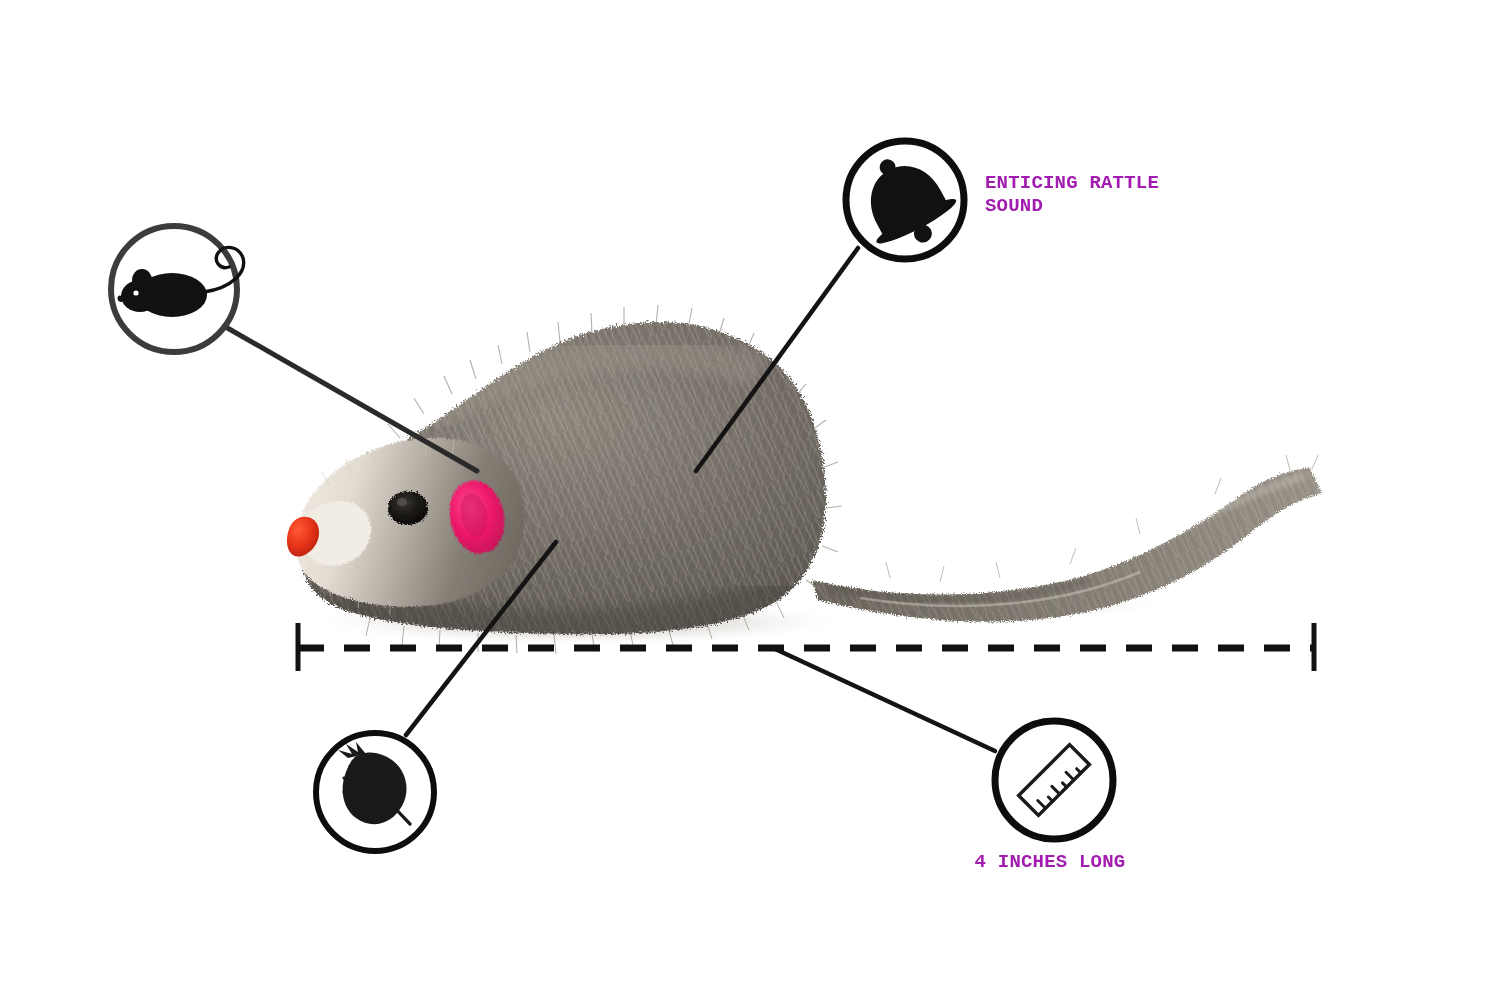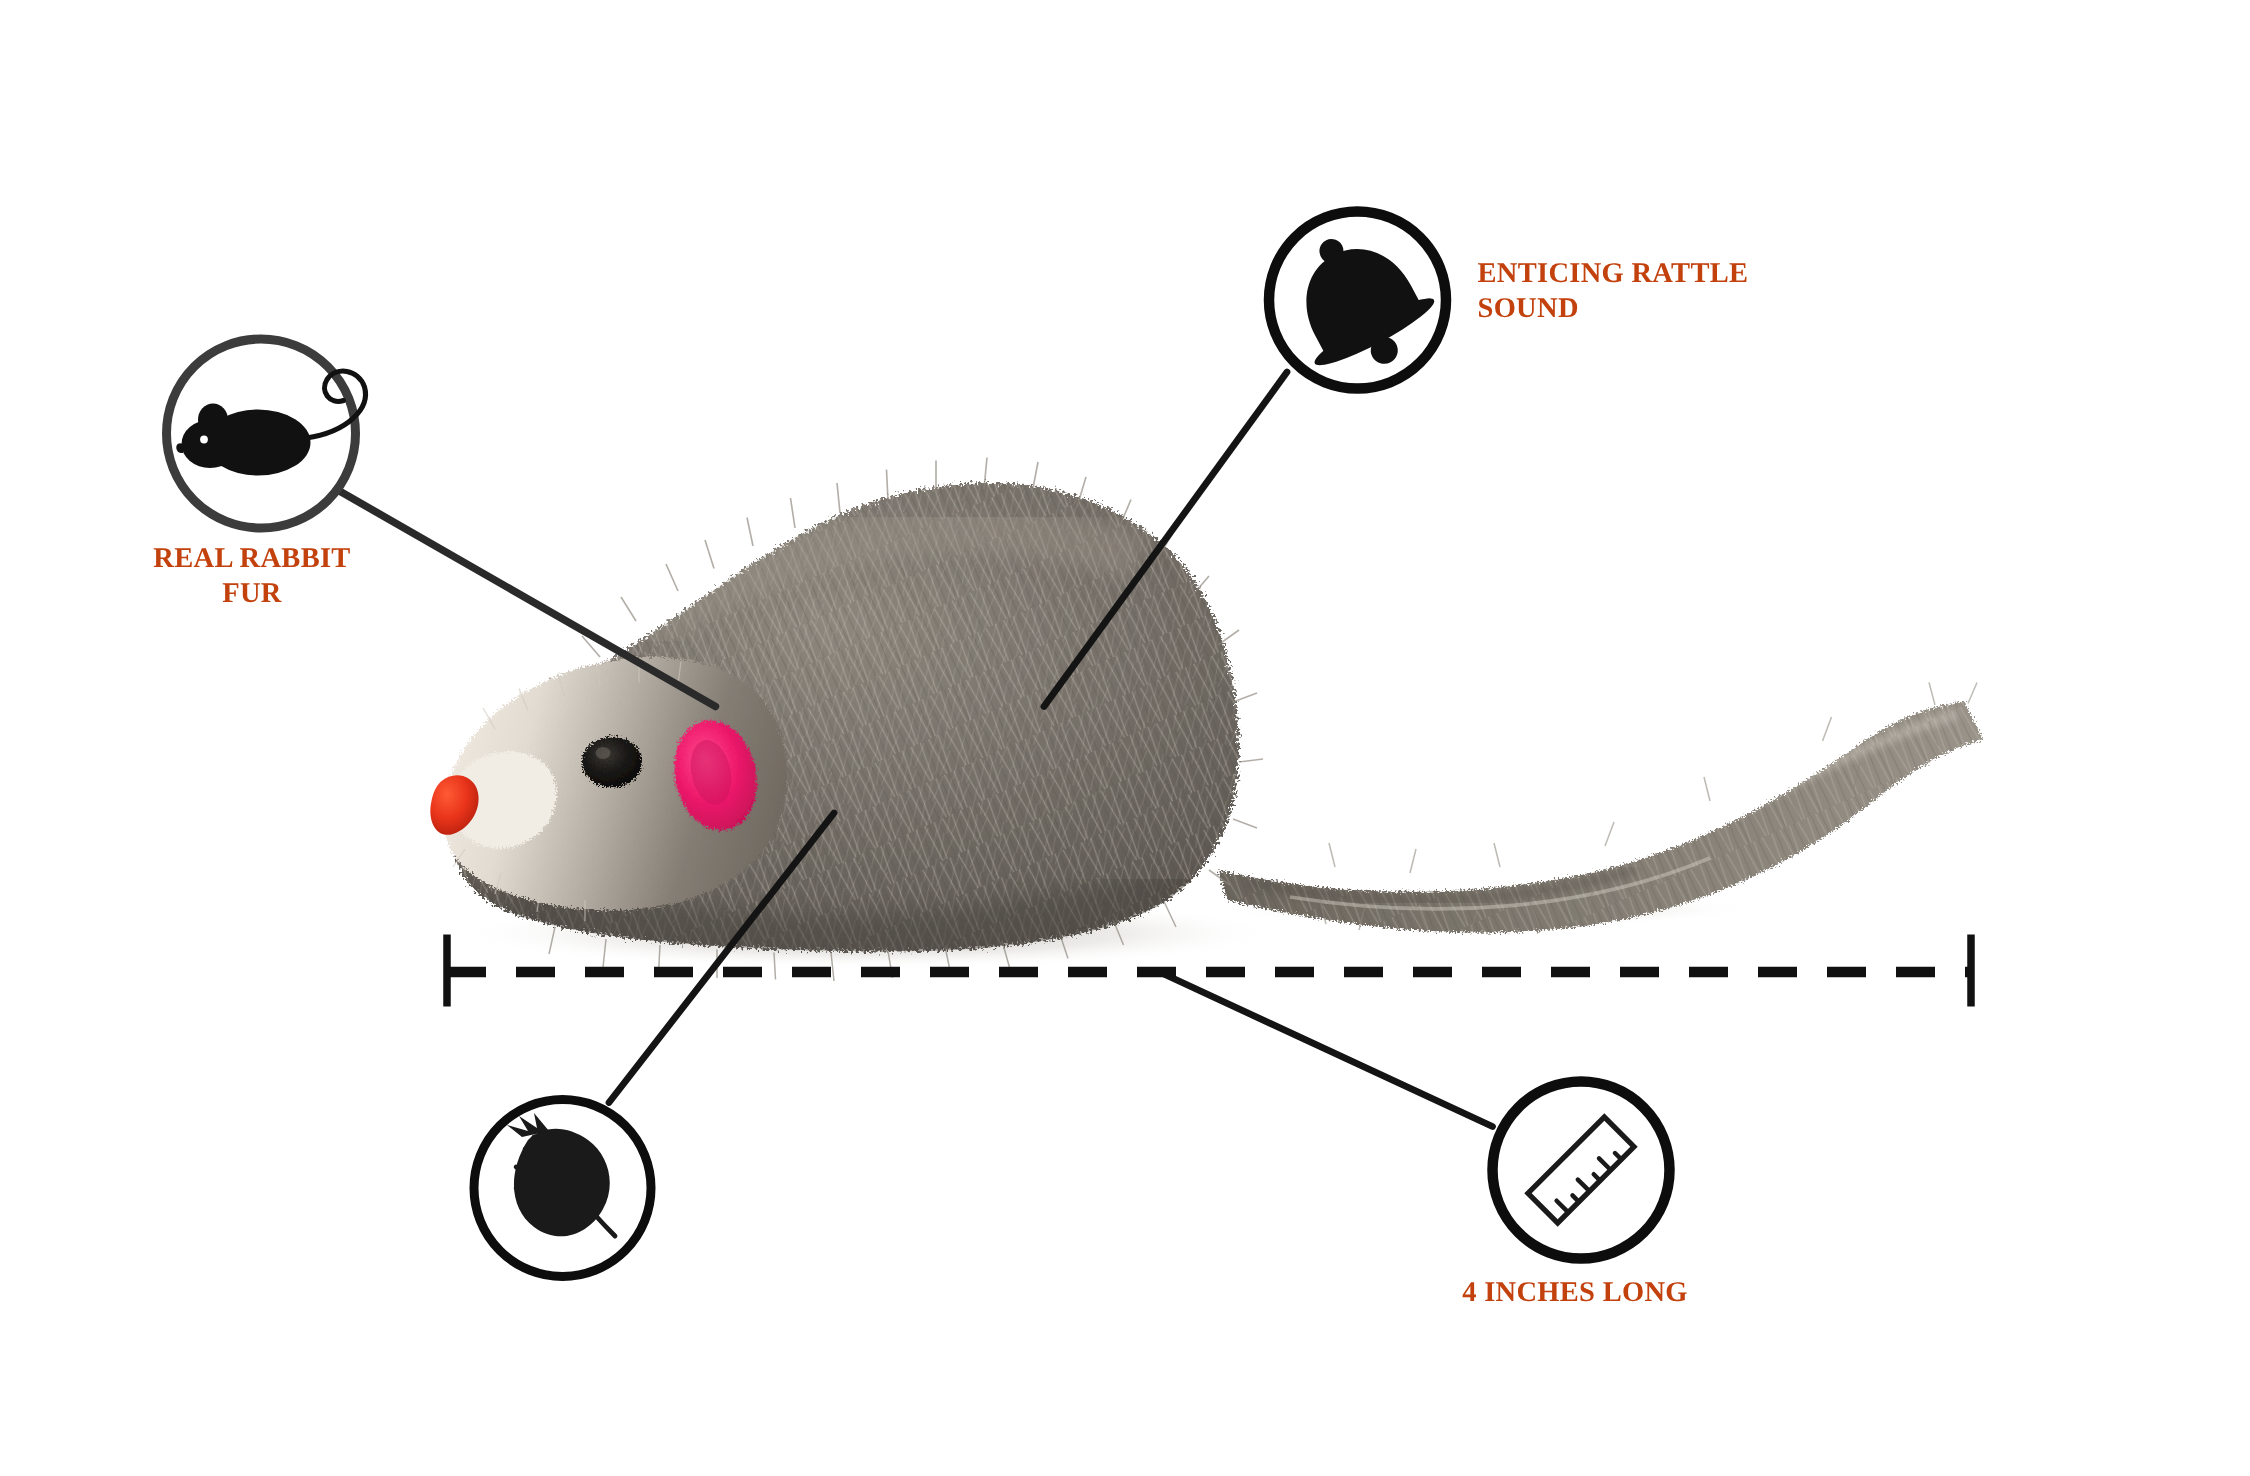--- a/index.html
+++ b/index.html
@@ -17,23 +17,23 @@
   }
   .layer {
     position: absolute;
     left: 0;
     top: 0;
     width: 1500px;
     height: 984px;
   }
   .callout-label {
     position: absolute;
-    color: #c2410c;
+    color: #a21caf;
     font-weight: bold;
-    font-family: Liberation Serif, serif;
+    font-family: Liberation Mono, monospace;
     letter-spacing: 0.2px;
     line-height: 1.2;
     text-align: center;
     white-space: pre-line;
     user-select: none;
   }
   #label-fur      { left: 58px;  top: 362px; width: 220px; font-size: 19px; }
   #label-rattle   { left: 985px; top: 172px; width: 230px; font-size: 19px; text-align: left; }
   #label-catnip   { left: 150px; top: 772px; width: 230px; font-size: 19px; }
   #label-inches   { left: 950px; top: 851px; width: 200px; font-size: 19px; text-align: center; }
@@ -351,22 +351,20 @@
         </g>
       </g>
     </g>
   </svg>
 
   <div class="badge-hit" id="hit-fur"></div>
   <div class="badge-hit" id="hit-rattle"></div>
   <div class="badge-hit" id="hit-catnip"></div>
   <div class="badge-hit" id="hit-inches"></div>
 
-  <div class="callout-label" id="label-fur">REAL RABBIT
-FUR</div>
 
   <div class="callout-label" id="label-rattle">ENTICING RATTLE
 SOUND</div>
 
 
   <div class="callout-label" id="label-inches">4 INCHES LONG</div>
 
 </div>
 
 </body></html>

